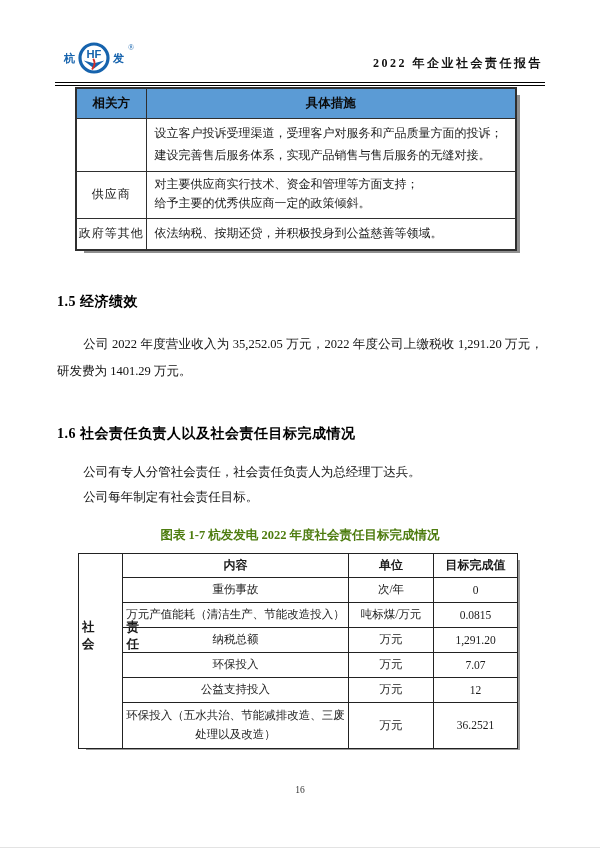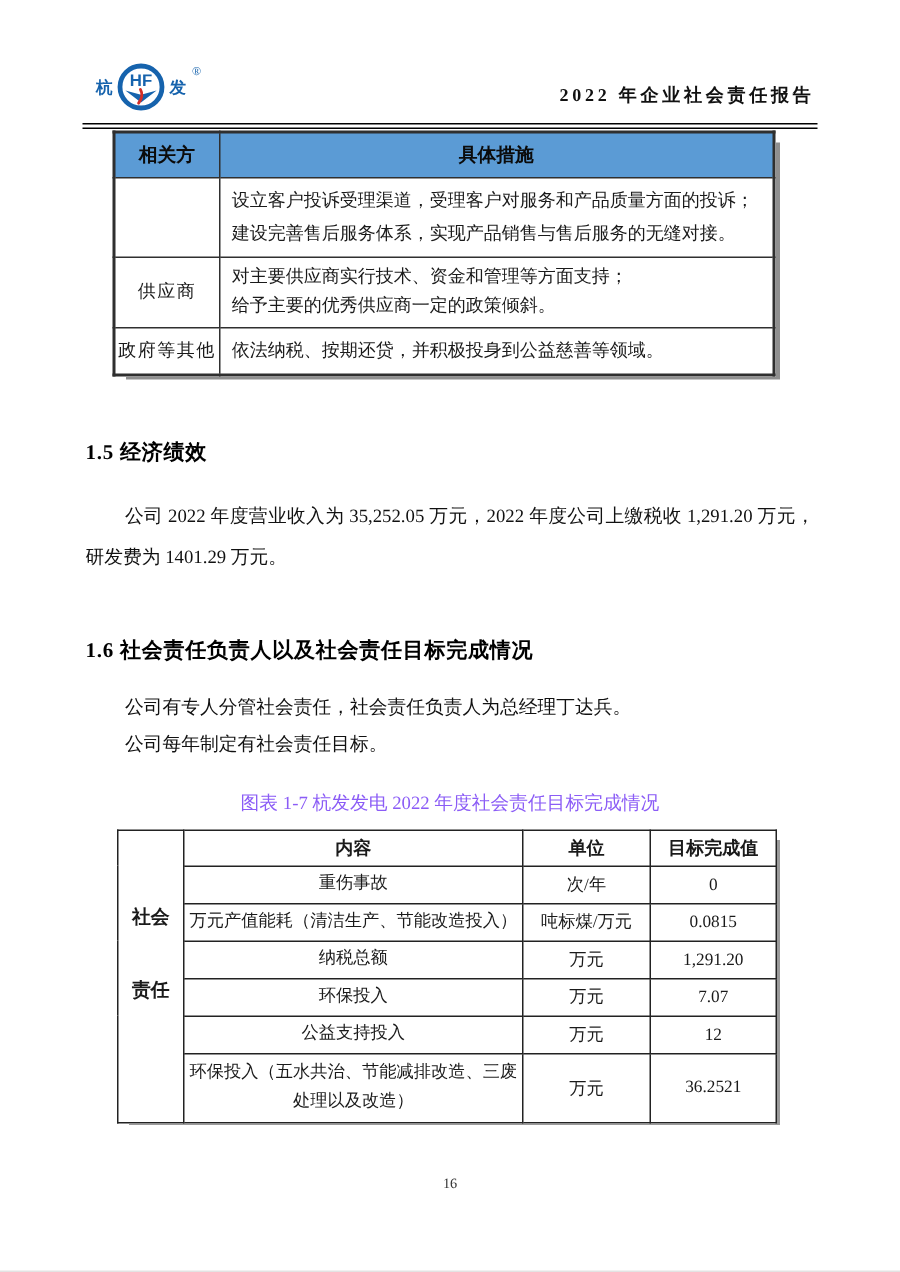--- a/index.html
+++ b/index.html
@@ -109,29 +109,29 @@
     text-align: justify;
     color: #111;
   }
   .body-line {
     margin: 0 57px;
     font-size: 12.5px;
     line-height: 25px;
     text-indent: 2.1em;
     color: #111;
   }
-  .para-group { margin-top: 17px; font-family: Liberation Mono, monospace; }
+  .para-group { margin-top: 17px; }
 
   
   .table-caption {
     margin-top: 17px;
     text-align: center;
-    font-weight: normal;
-    font-size: 12.5px;
-    color: #8b5cf6;
+    font-weight: bold;
+    font-size: 12.5px;
+    color: #4d7c0f;
   }
   .t2 {
     margin: 9px 0 0 78px;
     width: 439px;
     border: 1.5px solid #222;
     box-shadow: 5px 4px 0 -3px #9a9a9a;
     font-size: 11.5px;
   }
   .t2 th, .t2 td { border: 1px solid #222; text-align: center; vertical-align: middle; }
   .t2 th { font-size: 12px; font-weight: bold; height: 24px; }
@@ -140,21 +140,21 @@
   .t2 .col-content { width: 226px; }
   .t2 .col-unit { width: 85px; }
   .t2 .col-value { width: 84px; }
   .t2 td.group-cell {
     font-weight: bold;
     font-size: 12.5px;
     vertical-align: middle;
   }
   .group-stack {
     display: flex;
-    flex-direction: column;
+    flex-direction: row;
     align-items: center;
     gap: 32px;
     padding-bottom: 30px;
   }
   .t2 tr.last td { height: 46px; }
   .t2 td.content-cell { line-height: 19px; }
 
   
   .footer-pagenum {
     position: absolute;

